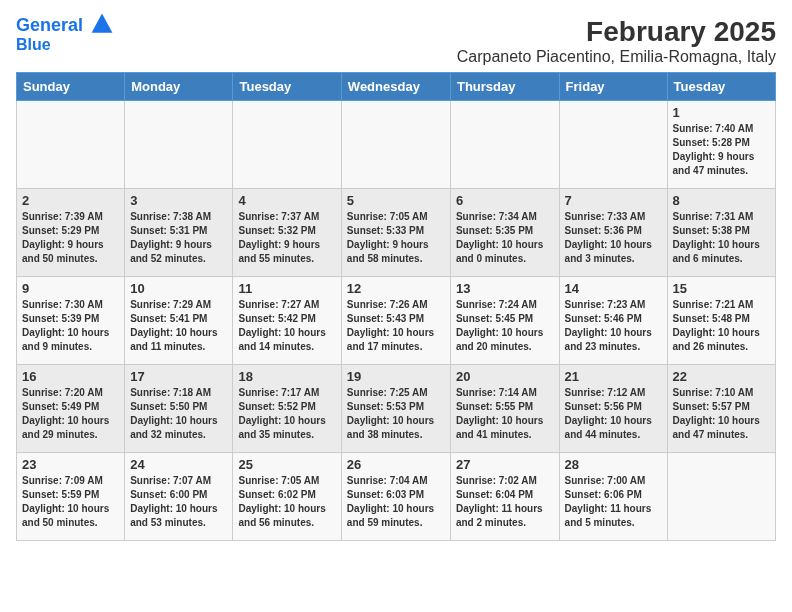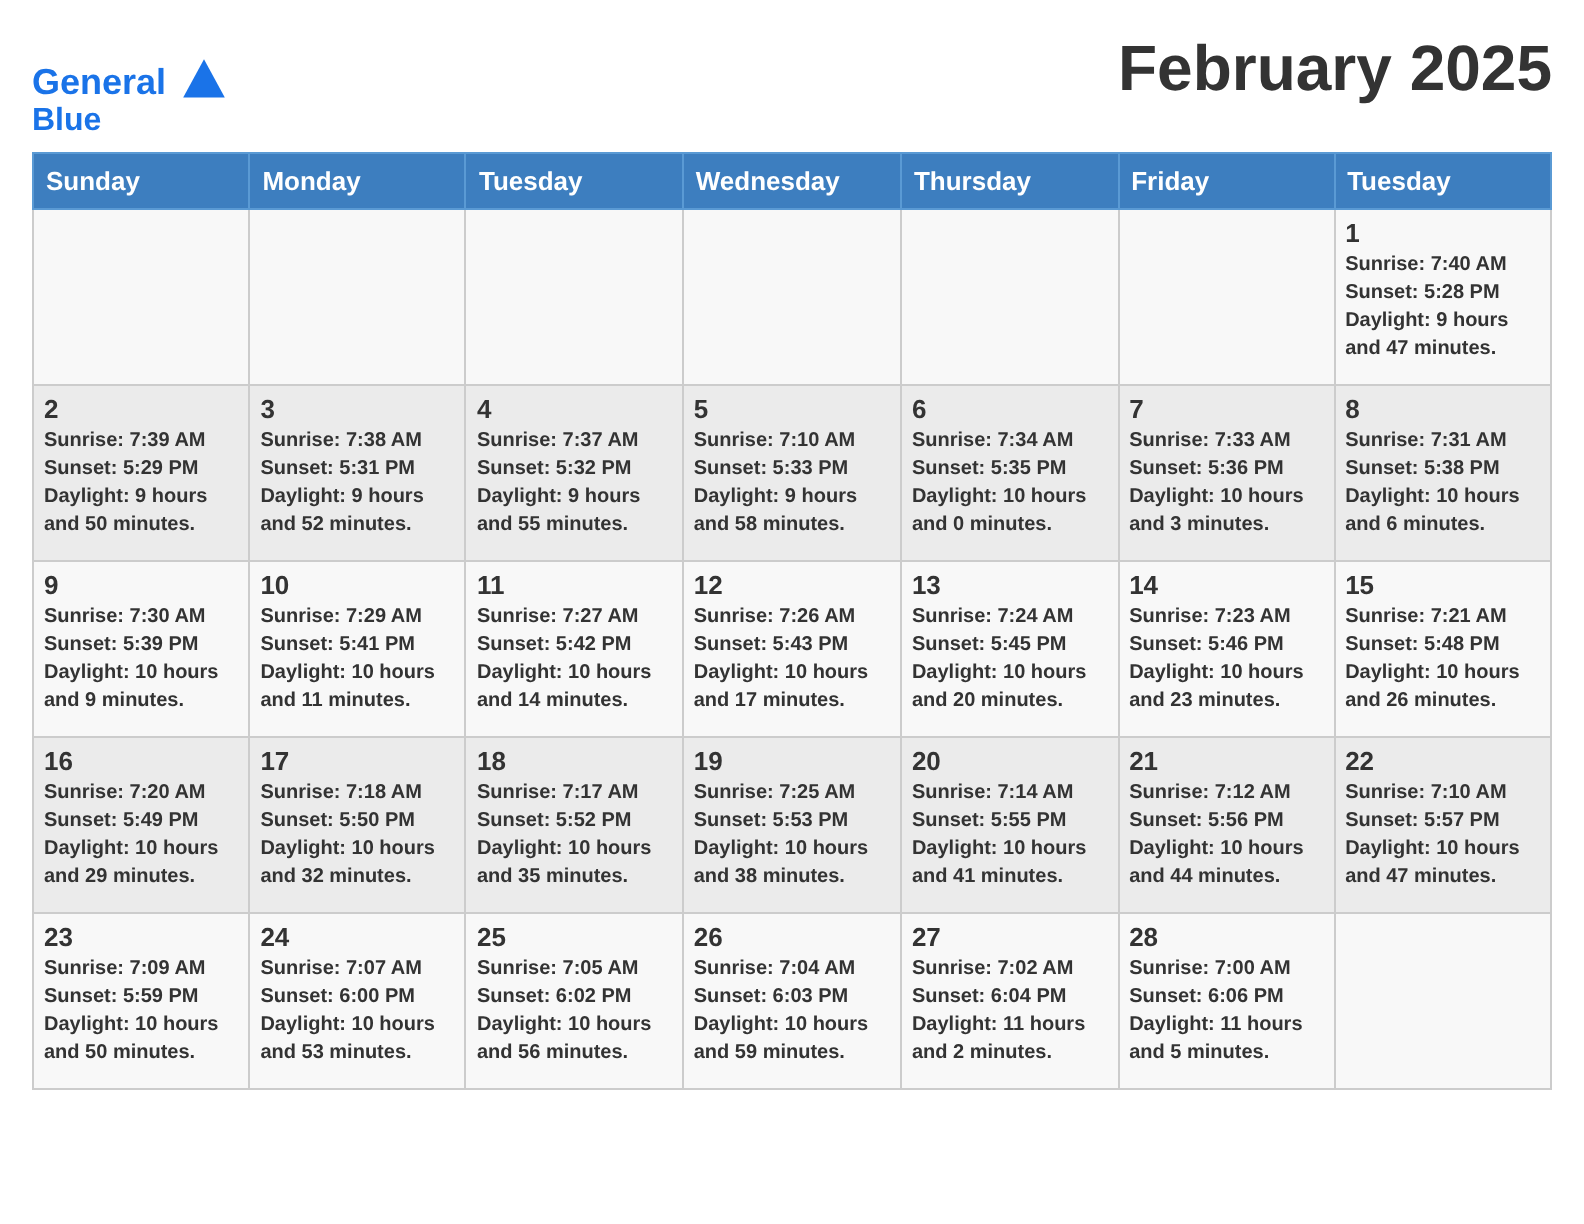--- a/index.html
+++ b/index.html
@@ -12,42 +12,42 @@
     }
     .header-area {
       display: flex;
       justify-content: space-between;
       align-items: flex-start;
       margin-bottom: 6px;
     }
     .logo {
       display: flex;
       align-items: center;
-      margin-top: 16px;
+      margin-top: 0;
     }
     .logo-text {
       font-size: 18px;
       font-weight: bold;
       color: #333;
       line-height: 1.1;
     }
     .logo-text span {
       color: #1a73e8;
     }
     .logo-icon {
       width: 24px;
       height: 24px;
       margin-left: 2px;
       margin-top: -4px;
     }
     .title-area {
       text-align: right;
     }
     .month-title {
-      font-size: 32px;
+      font-size: 28px;
       font-weight: bold;
       color: #333;
     }
     .location-title {
       font-size: 16px;
       color: #333;
     }
     .calendar {
       width: 100%;
       border-collapse: collapse;
@@ -102,20 +102,21 @@
         <span>General</span>
         <svg class="logo-icon" viewBox="0 0 30 30" style="display:inline-block;vertical-align:middle;">
           <polygon points="15,2 28,26 2,26" fill="#1a73e8"></polygon>
         </svg>
       </div>
       <div class="logo-text" style="color:#1a73e8;font-size:16px;font-weight:bold;">Blue</div>
     </div>
   </div>
   <div class="title-area">
     <div class="month-title">February 2025</div>
+    <div class="location-title">Carpaneto Piacentino, Emilia-Romagna, Italy</div>
   </div>
 </div>
 
 <table class="calendar">
   <thead>
     <tr>
     <th>Sunday</th>
         <th>Monday</th>
         <th>Tuesday</th>
         <th>Wednesday</th>
@@ -153,21 +154,21 @@
 Daylight: 9 hours and 52 minutes.</div>
         </td>
         <td>
           <span class="day-number">4</span>
           <div class="day-info">Sunrise: 7:37 AM
 Sunset: 5:32 PM
 Daylight: 9 hours and 55 minutes.</div>
         </td>
         <td>
           <span class="day-number">5</span>
-          <div class="day-info">Sunrise: 7:10 AM
+          <div class="day-info">Sunrise: 7:05 AM
 Sunset: 5:33 PM
 Daylight: 9 hours and 58 minutes.</div>
         </td>
         <td>
           <span class="day-number">6</span>
           <div class="day-info">Sunrise: 7:34 AM
 Sunset: 5:35 PM
 Daylight: 10 hours and 0 minutes.</div>
         </td>
         <td>

